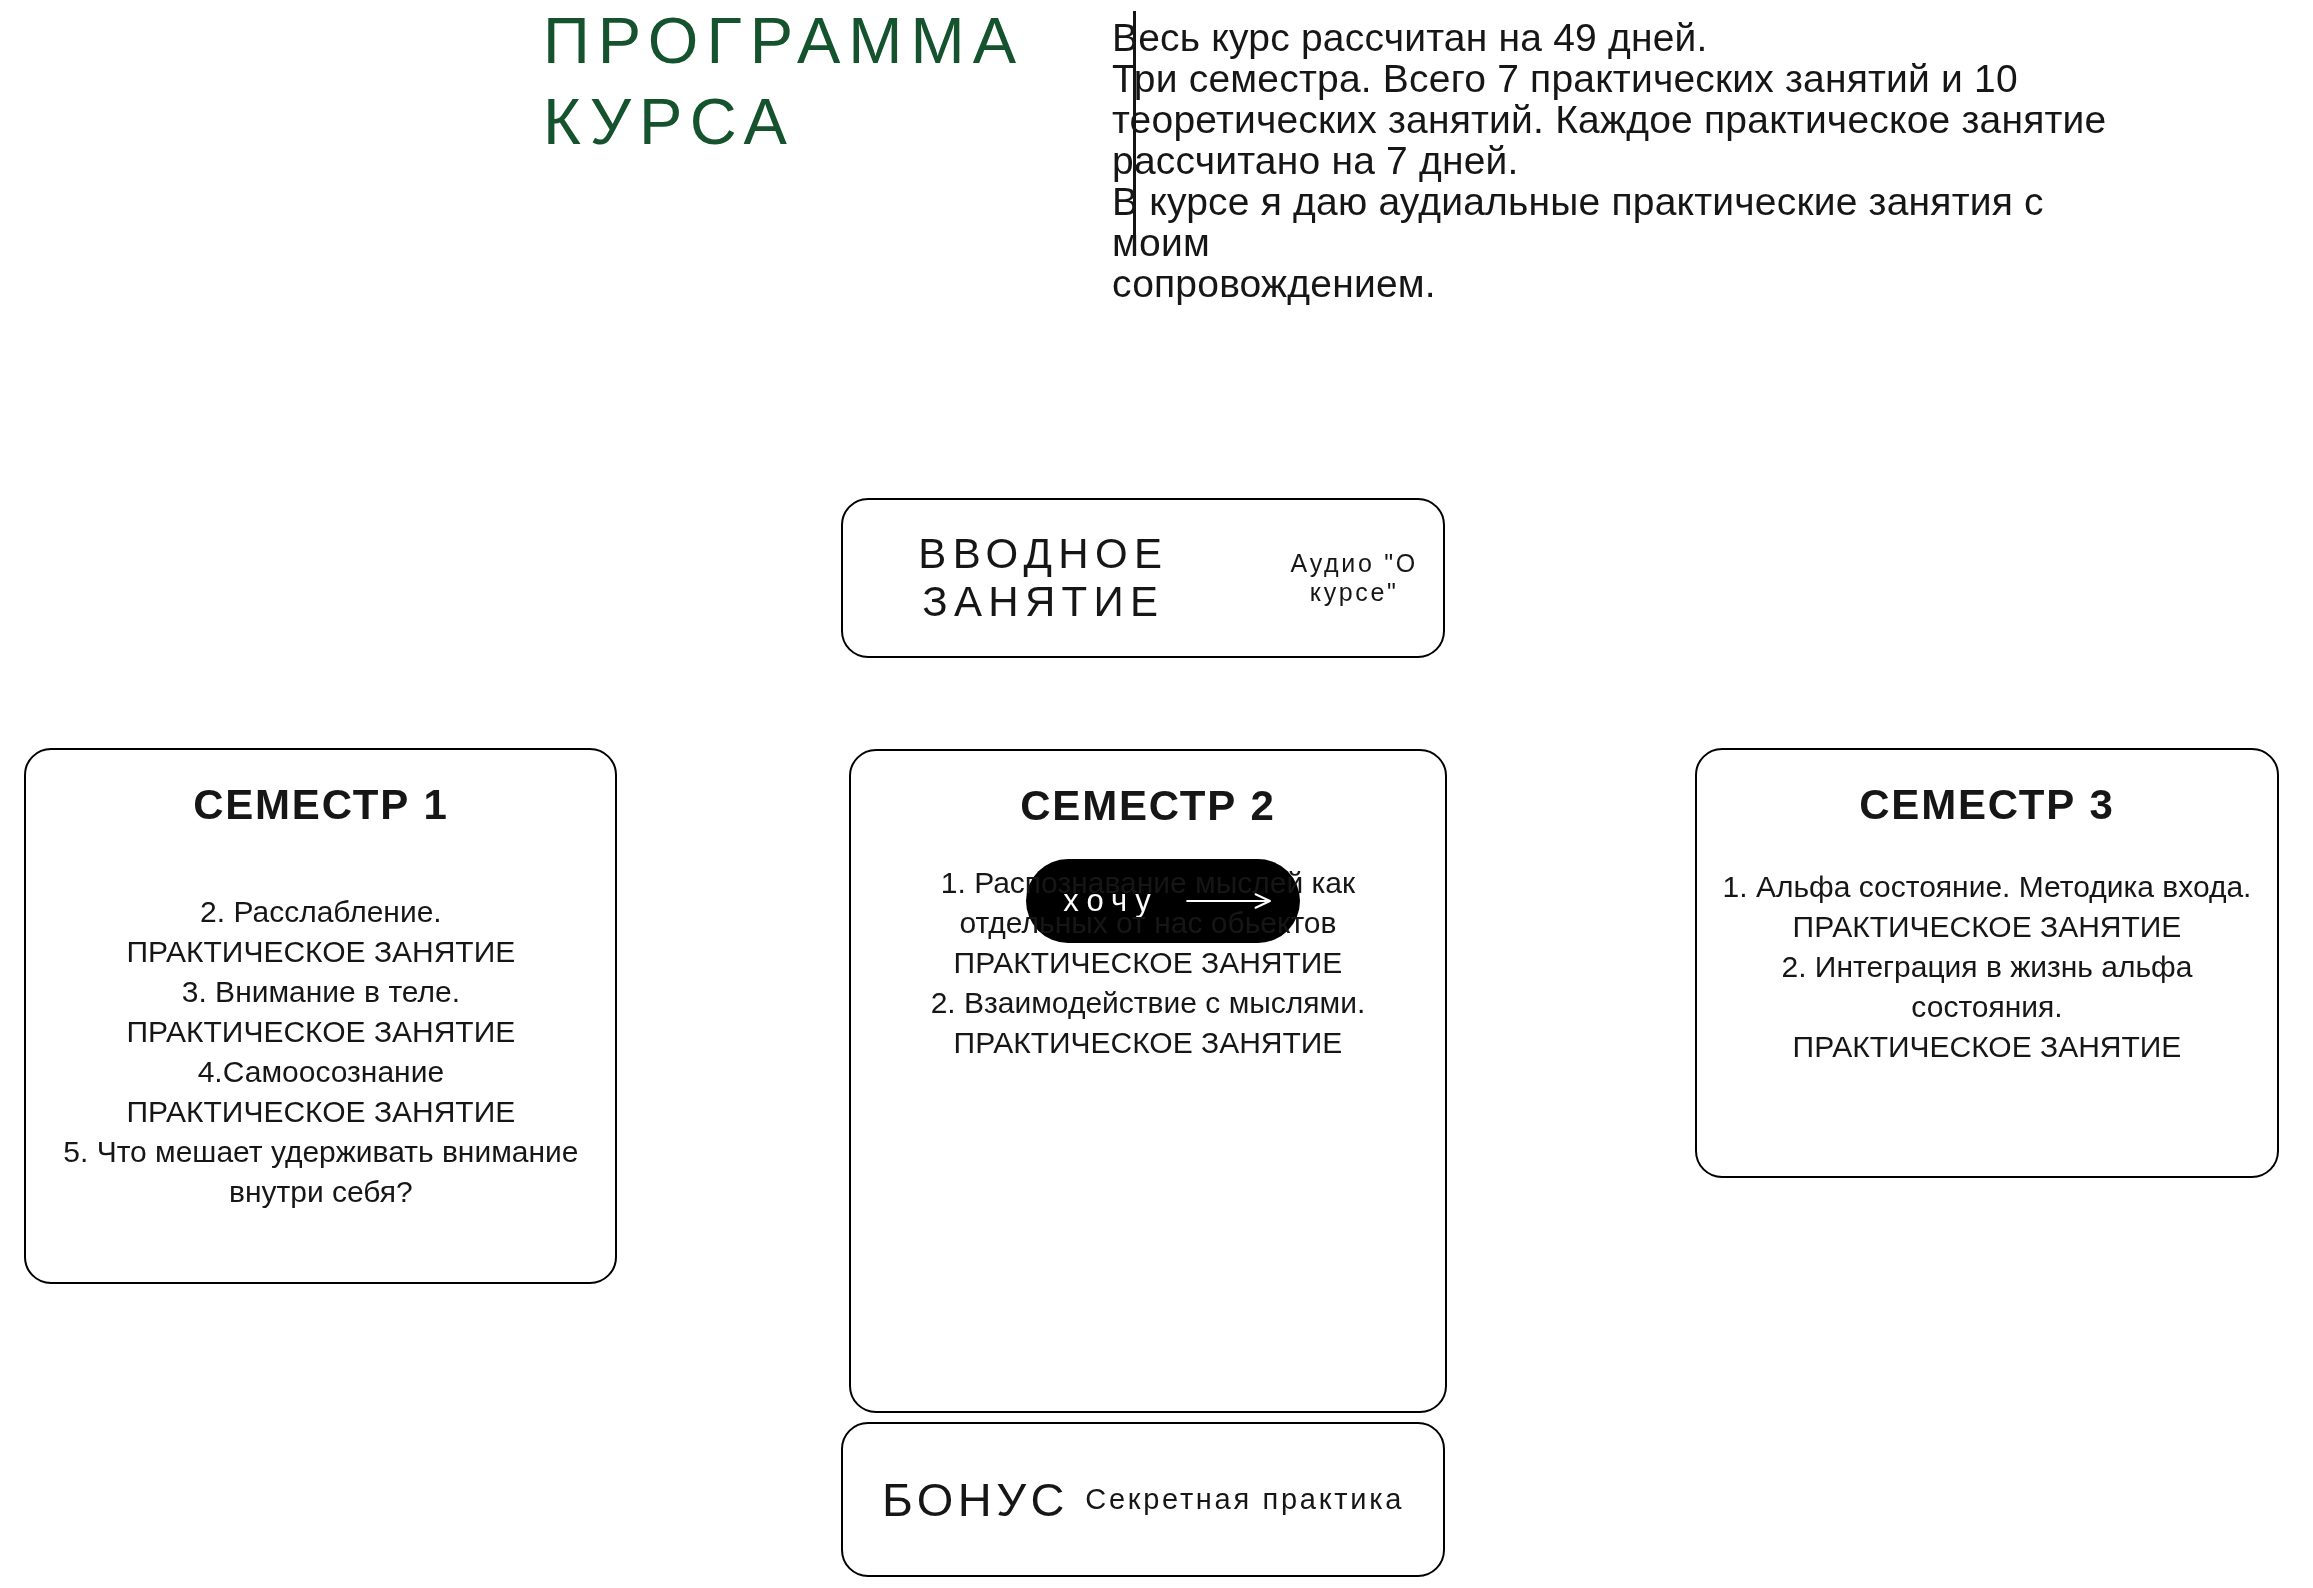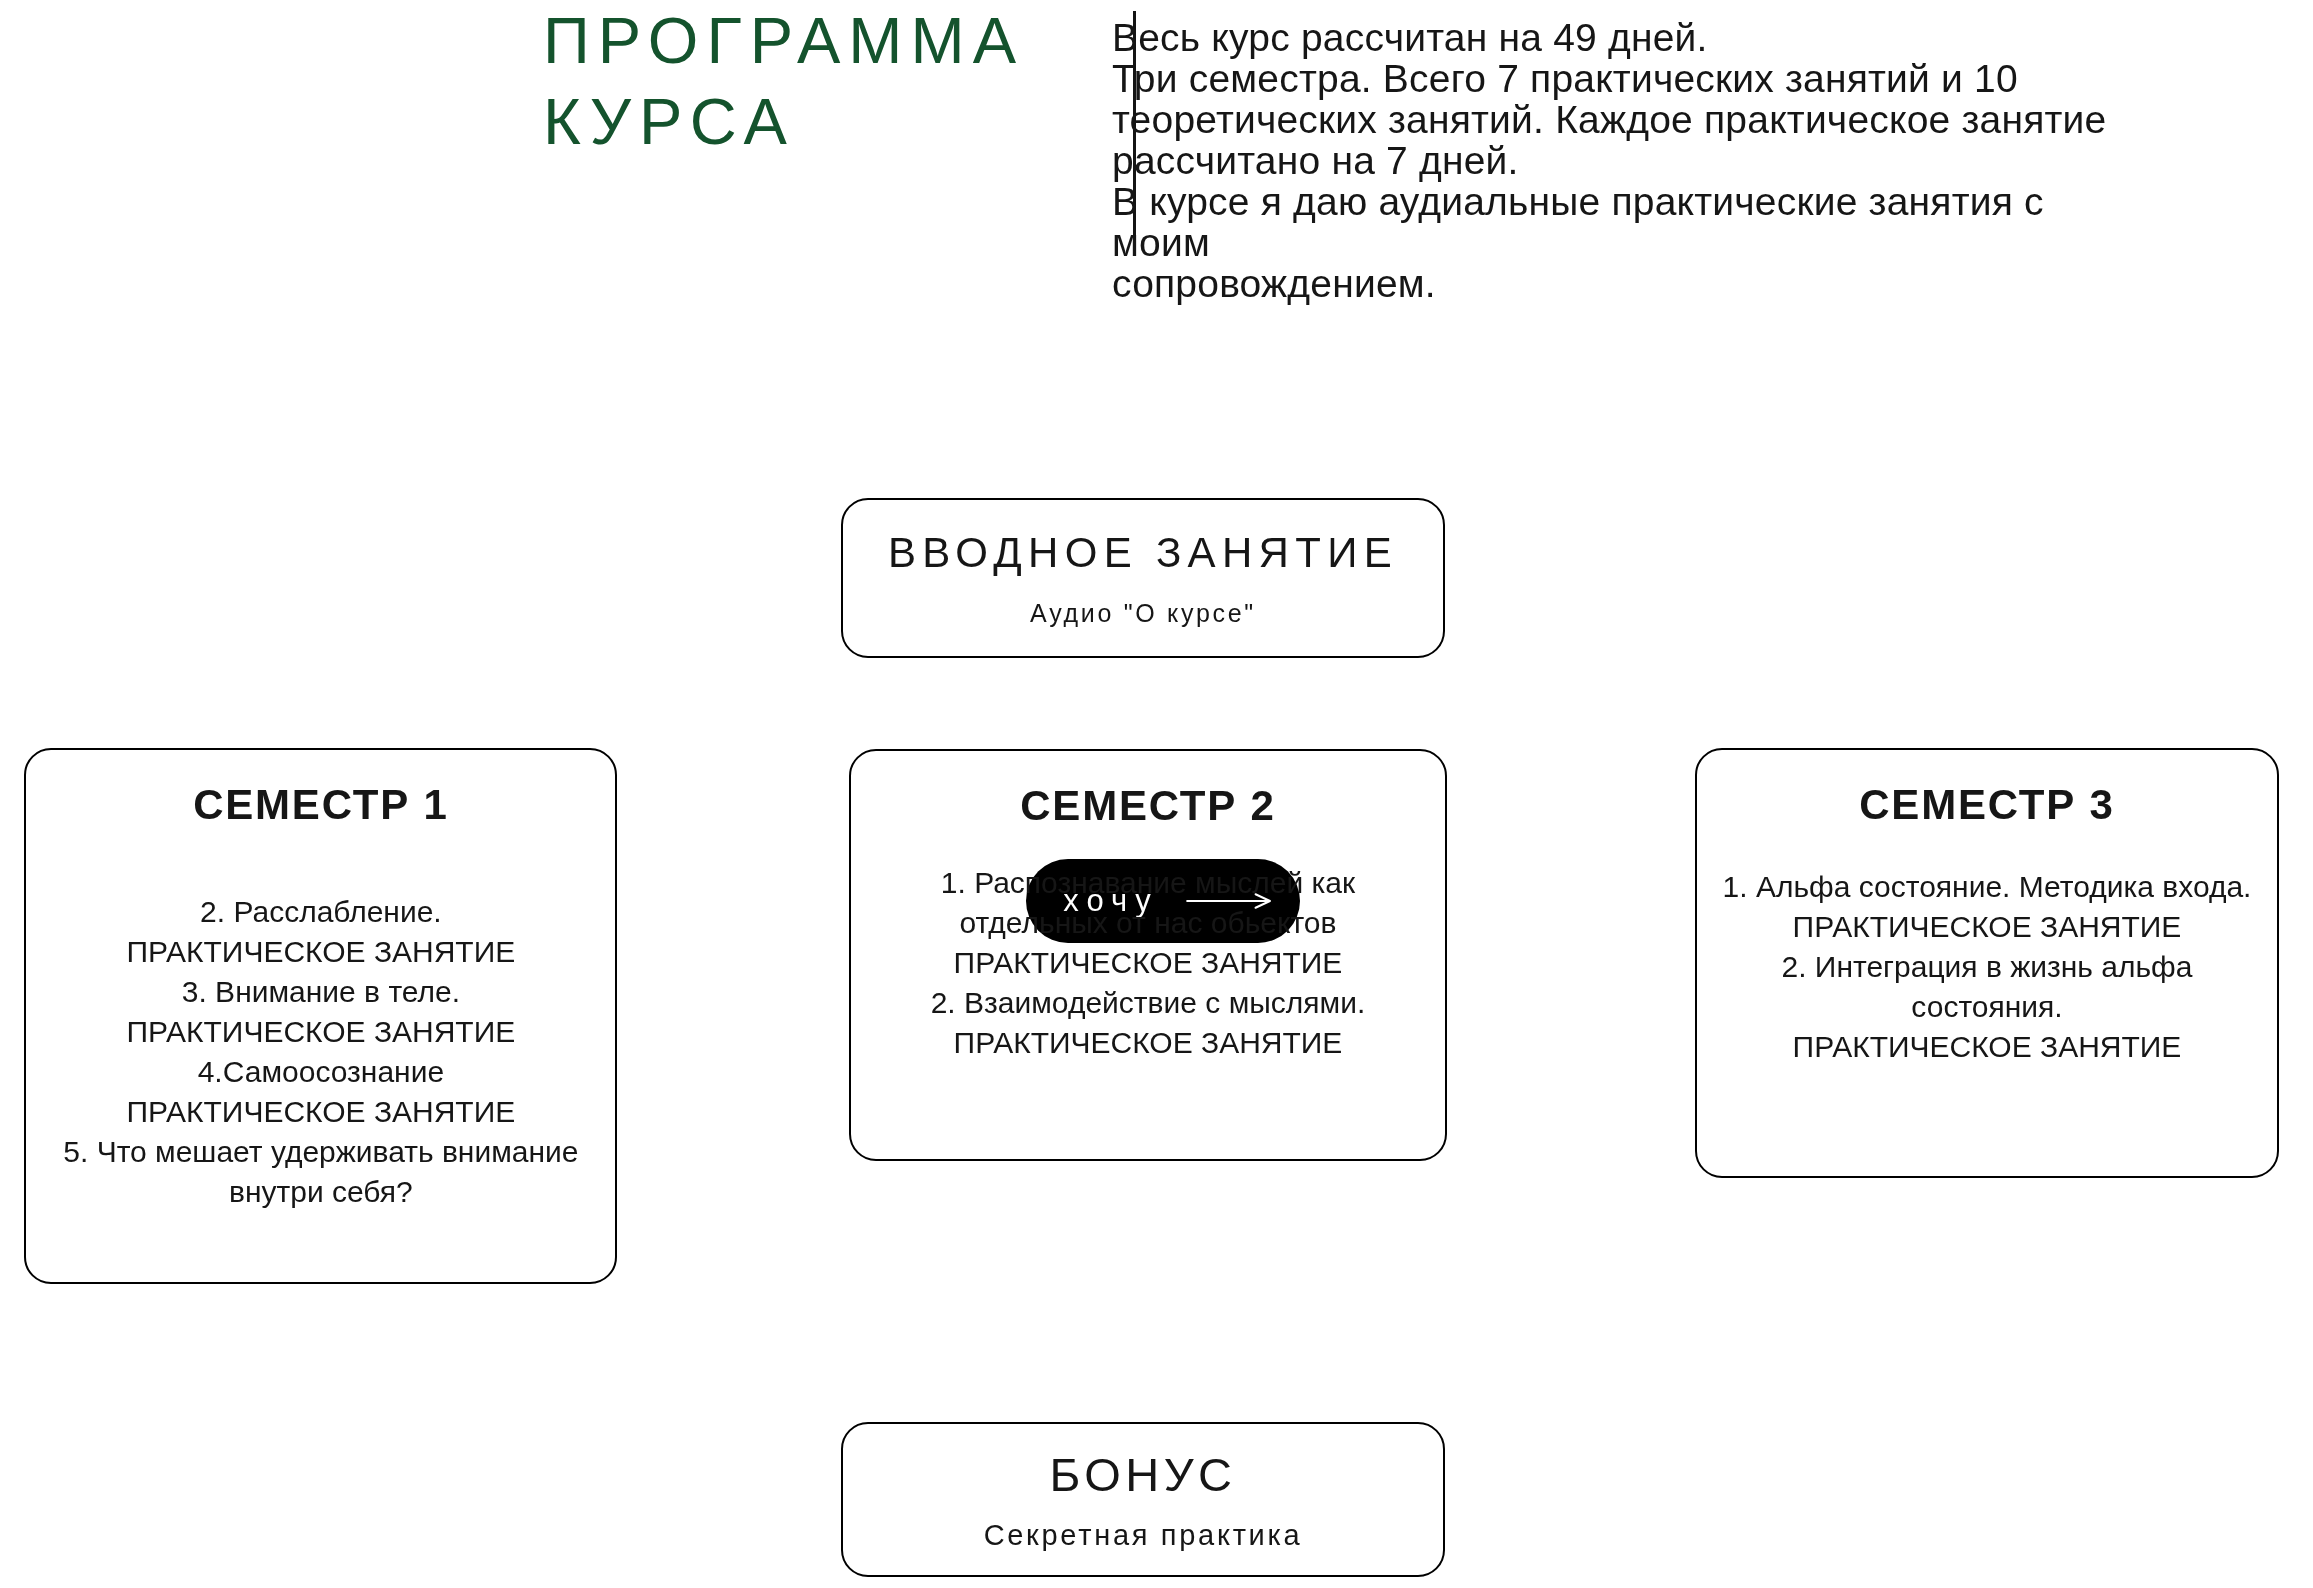--- a/index.html
+++ b/index.html
@@ -25,38 +25,38 @@
     position: absolute; left: 1100px; top: 4.5px; width: 1040px;
     font-size: 39px; line-height: 41px; letter-spacing: 0.2px;
     white-space: pre-line; margin: 12px;
   }
   .card {
     position: absolute; box-sizing: border-box;
     background: #ffffff; border: 2.3px solid #000000;
     border-radius: 27px; text-align: center;
   }
   .flex-card {
-    display: flex; flex-direction: column;
+    display: flex; flex-direction: row;
     align-items: center; justify-content: center;
   }
   .intro-card { left: 841px; top: 498px; width: 604px; height: 160px; gap: 22px; }
   .intro-card-title { font-size: 42px; letter-spacing: 6.3px; }
   .intro-card-sub   { font-size: 25px; letter-spacing: 2.7px; }
 
   .sem-title {
     font-size: 42px; letter-spacing: 1.8px; font-weight: 700;
     margin: 31px 0 0 0; line-height: 48px;
   }
   .sem-list {
     font-size: 30px; line-height: 40px;
     position: relative; z-index: 1;
   }
   .list-item { white-space: pre-line; }
   .sem1 { left: 24.4px;   top: 748px; width: 593px; height: 536px; }
-  .sem2 { left: 849px;  top: 749px; width: 598px; height: 412px; }
+  .sem2 { left: 849px;  top: 749px; width: 598px; height: 664px; }
   .sem3 { left: 1695px; top: 748px; width: 584px; height: 430px; }
   .sem1 .sem-list { margin-top: 63px; }
   .sem2 .sem-list { margin-top: 33px; }
   .sem3 .sem-list { margin-top: 38px; }
 
   .bonus-card { left: 841px; top: 1422px; width: 604px; height: 155px; gap: 16.3px; }
   .bonus-title { font-size: 47px; letter-spacing: 4.5px; }
   .bonus-sub   { font-size: 29px; letter-spacing: 2.7px; }
 
   .want-pill {

